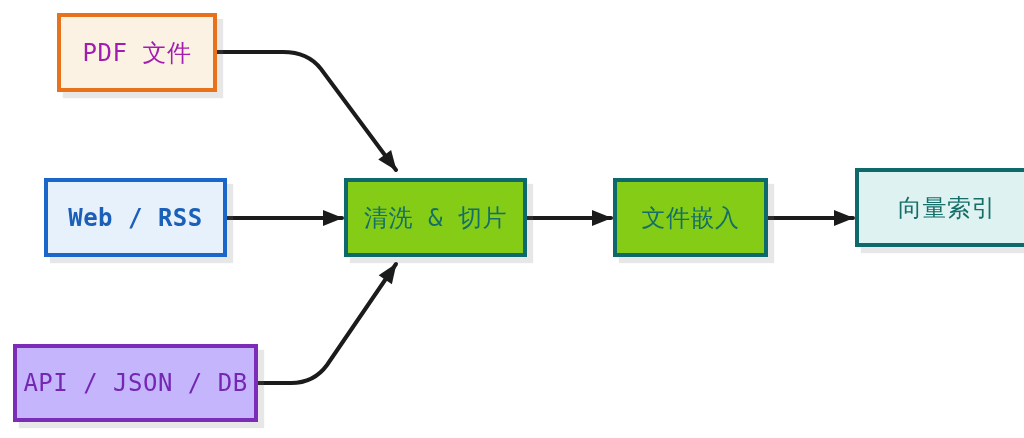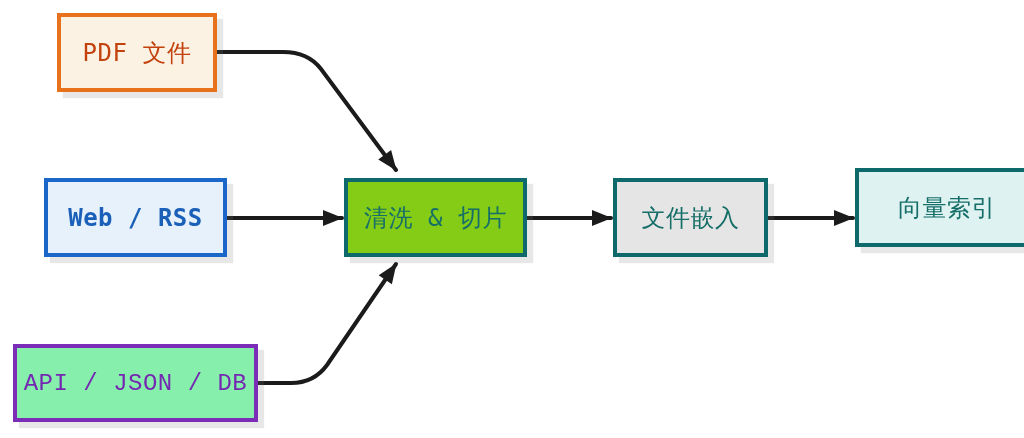--- a/index.html
+++ b/index.html
@@ -60,37 +60,37 @@
         <path d="M1,1 L21,9 L1,17 Z" fill="#1b1b1b"></path>
       </marker>
     </defs>
     <path class="edge" marker-end="url(#arrowhead)" d="M217,52 L283,52 Q308,52 321,69 L396,170" style="stroke: rgb(27, 27, 27);"></path>
     <path class="edge" marker-end="url(#arrowhead)" d="M258,383 L291,383 Q314,383 327,365 L396,264" style="stroke: rgb(27, 27, 27);"></path>
     <path class="edge" marker-end="url(#arrowhead)" d="M227,218 L342,218" style="stroke: rgb(27, 27, 27);"></path>
     <path class="edge" marker-end="url(#arrowhead)" d="M527,218 L611,218" style="stroke: rgb(27, 27, 27);"></path>
     <path class="edge" marker-end="url(#arrowhead)" d="M768,218 L853,218" style="stroke: rgb(27, 27, 27);"></path>
   </svg>
 
-  <div class="node node-pdf" style="border-color: rgb(232, 113, 28); background: rgb(252, 242, 227); color: #c2410c;">
+  <div class="node node-pdf" style="border-color: rgb(232, 113, 28); background: rgb(252, 242, 227); color: #a21caf;">
     <span>PDF 文件</span>
   </div>
 
   <div class="node node-web" style="border-color: rgb(27, 102, 201); background: rgb(230, 241, 252); color: rgb(26, 95, 184);">
     <span>Web / RSS</span>
   </div>
 
-  <div class="node node-api" style="border-color: rgb(123, 45, 184); background: #86efac; color: rgb(117, 39, 178); font-family: Liberation Mono, monospace;">
+  <div class="node node-api" style="border-color: rgb(123, 45, 184); background: #c4b5fd; color: rgb(117, 39, 178);">
     <span>API / JSON / DB</span>
   </div>
 
   <div class="node node-clean" style="border-color: rgb(14, 105, 108); background: #84cc16; color: rgb(21, 110, 104);">
     <span>清洗 &amp; 切片</span>
   </div>
 
-  <div class="node node-embed" style="border-color: rgb(14, 105, 108); background: #e5e5e5; color: rgb(21, 110, 104);">
+  <div class="node node-embed" style="border-color: rgb(14, 105, 108); background: #84cc16; color: rgb(21, 110, 104);">
     <span>文件嵌入</span>
   </div>
 
   <div class="node node-index" style="border-color: rgb(14, 105, 108); background: rgb(223, 242, 242); color: rgb(21, 110, 104);">
     <span>向量索引</span>
   </div>
 
 </div>
 
 </body></html>

